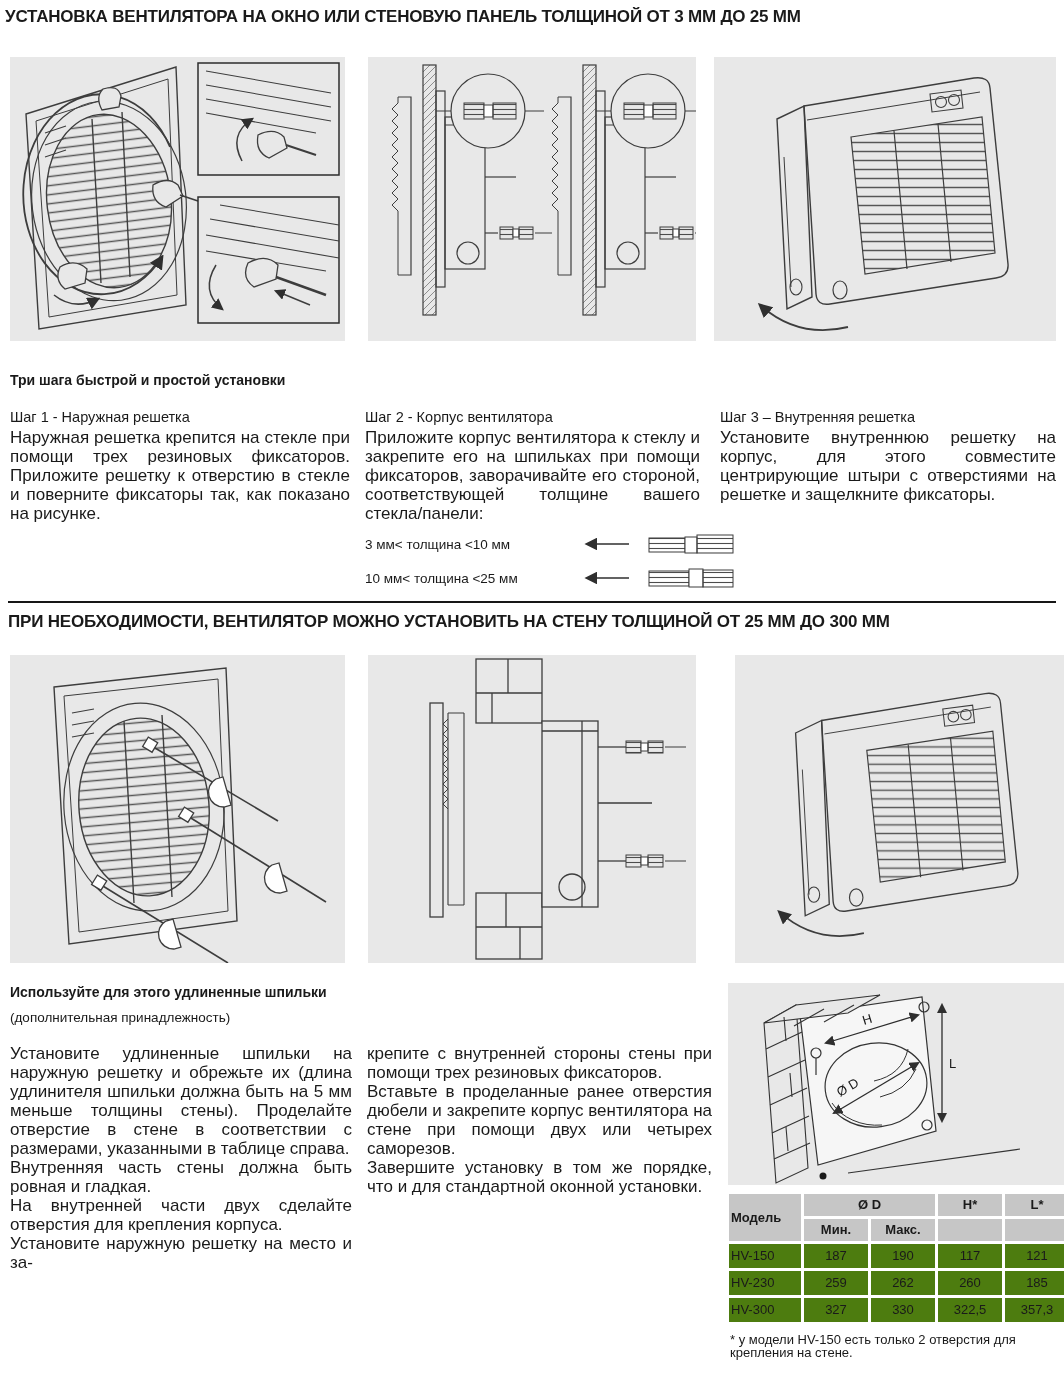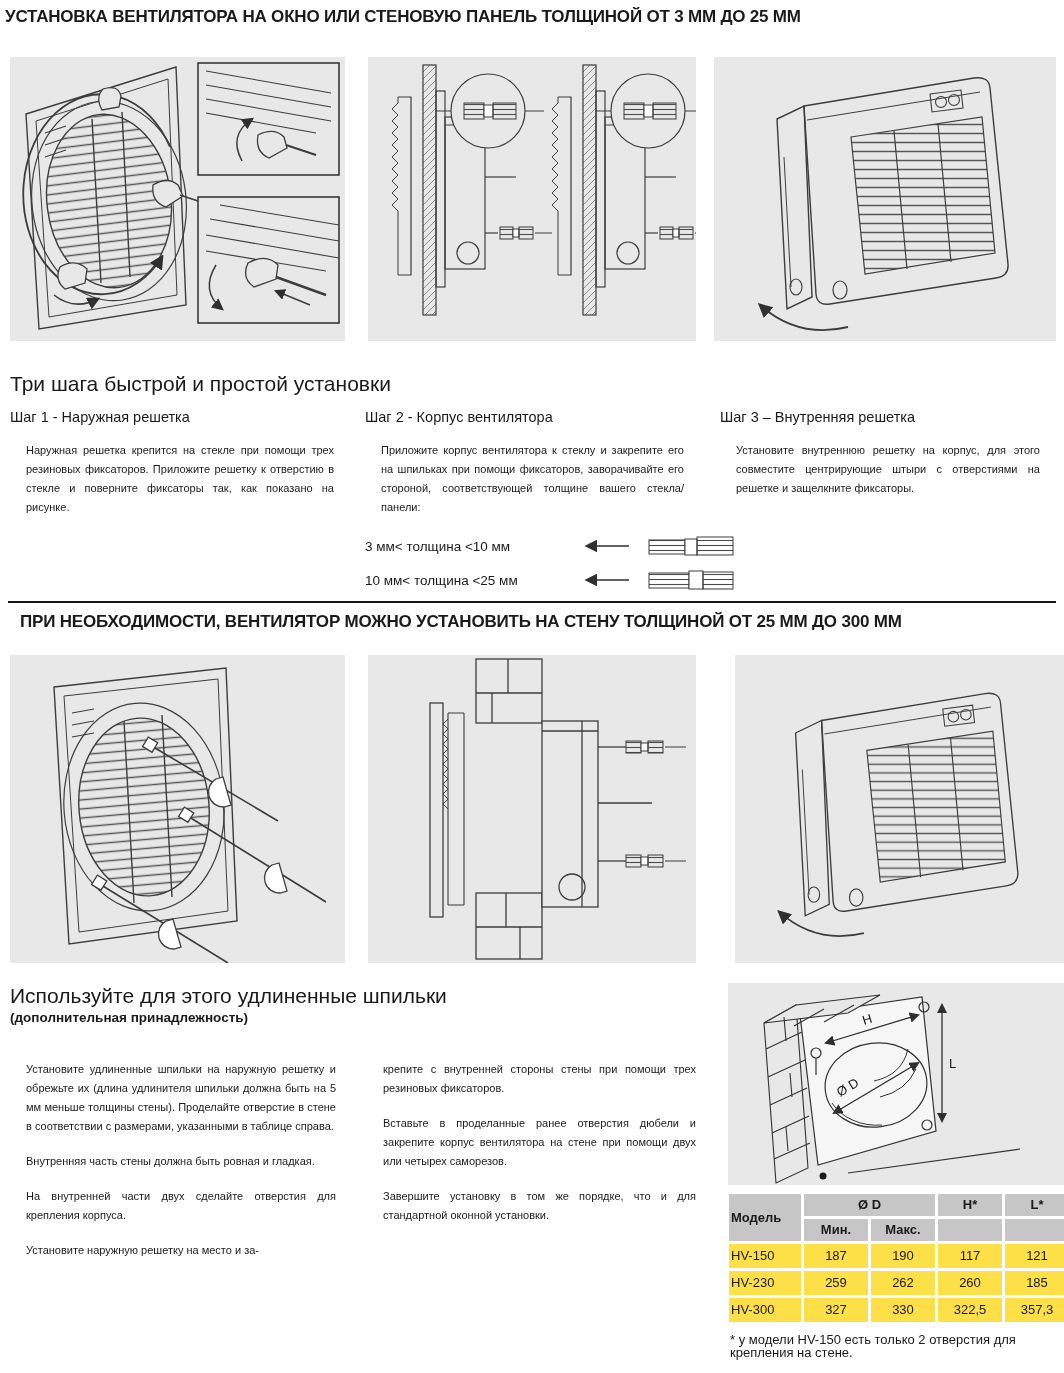--- a/index.html
+++ b/index.html
@@ -2,32 +2,32 @@
 <html><head>
 <meta charset="utf-8">
 <style>
   html,body{margin:0;padding:0;background:#fff}
   body{width:1064px;height:1373px;position:relative;color:#1a1a1a;
        font-family:"Liberation Sans","DejaVu Sans",sans-serif;}
   .abs{position:absolute}
   .panel{background:#e8e8e8}
   .ill{display:block;width:100%;height:100%}
   .sec-title{font-size:17px;font-weight:700;letter-spacing:-0.2px;white-space:nowrap}
-  .h2{font-size:21px;font-weight:400}
+  .h2{font-size:14px;font-weight:700}
   .step-title{font-size:14.5px;font-weight:400;margin:0 0 3px 0}
-  .body-txt{font-size:11px;line-height:19px;text-align:justify;margin:16px}
+  .body-txt{font-size:17px;line-height:19px;text-align:justify;margin:0}
   .spec-row{display:flex;align-items:center;margin-top:8px}
   .spec-label{font-size:13.5px;width:208px;flex:none}
   .spec-arrow{margin-left:2px;flex:none}
   .spec-fix{margin-left:14px;flex:none}
   .divider{border-top:2.5px solid #161616;height:0}
-  .note{font-size:13.5px;font-weight:700}
+  .note{font-size:13.5px;font-weight:400}
   table{border-collapse:separate;border-spacing:3px;width:336px;table-layout:fixed}
   th{background:#c6c6c6;font-weight:700;font-size:13px;padding:3px 2px;text-align:center;line-height:16px}
-  td{background:#fde047;font-size:13px;padding:4px 2px;text-align:center;line-height:16px}
+  td{background:#4d7c0f;font-size:13px;padding:4px 2px;text-align:center;line-height:16px}
   .cell-left{text-align:left;}
   .footnote{font-size:13px;line-height:13px}
   svg text{font-family:"Liberation Sans","DejaVu Sans",sans-serif}
 </style>
 </head>
 <body>
 
 <svg width="0" height="0" style="position:absolute" aria-hidden="true">
   <defs>
     <pattern id="louv" width="9" height="9" patternUnits="userSpaceOnUse">
@@ -174,21 +174,21 @@
     </svg>
   </div>
 </div>
 
 <div class="abs" style="left:720px;top:409px;width:336px">
   <p class="step-title">Шаг 3 – Внутренняя решетка</p>
   <p class="body-txt">Установите внутреннюю решетку на корпус, для этого совместите центрирующие штыри с отверстиями на решетке и защелкните фиксаторы.</p>
 </div>
 
 <div class="abs divider" style="left:8px;top:601px;width:1048px"></div>
-<div class="abs sec-title" style="left:20px;top:612px">ПРИ НЕОБХОДИМОСТИ, ВЕНТИЛЯТОР МОЖНО УСТАНОВИТЬ НА СТЕНУ ТОЛЩИНОЙ ОТ 25 ММ ДО 300 ММ</div>
+<div class="abs sec-title" style="left:8px;top:612px">ПРИ НЕОБХОДИМОСТИ, ВЕНТИЛЯТОР МОЖНО УСТАНОВИТЬ НА СТЕНУ ТОЛЩИНОЙ ОТ 25 ММ ДО 300 ММ</div>
 
 <div class="abs panel" style="left:10px;top:655px;width:335px;height:308px">
   <svg class="ill" viewBox="0 0 335 308">
     <g fill="none" stroke="#3d3d3d" stroke-width="1.4">
       <polygon points="44,32 216,13 227,266 59,289"></polygon>
       <polygon points="54,41 208,24 218,256 69,277" stroke-width="1"></polygon>
       <path d="M62,58 l22,-4 M62,70 l22,-4 M62,82 l22,-4" stroke-width="1.1"></path>
       <ellipse cx="134" cy="152" rx="80" ry="104" transform="rotate(-5 134 152)" stroke-width="1.2"></ellipse>
       <ellipse cx="134" cy="152" rx="65" ry="89" transform="rotate(-5 134 152)" fill="url(#louv)"></ellipse>
       <path d="M114,66 L124,248"></path>

